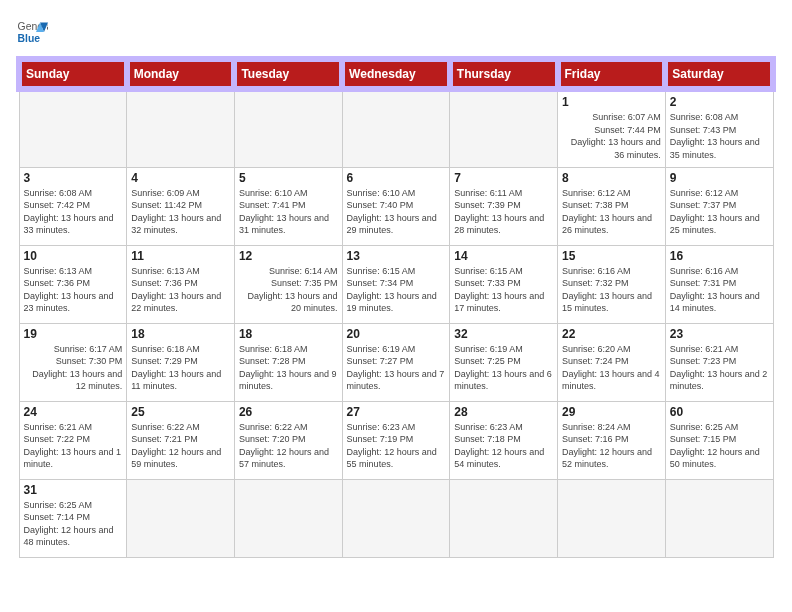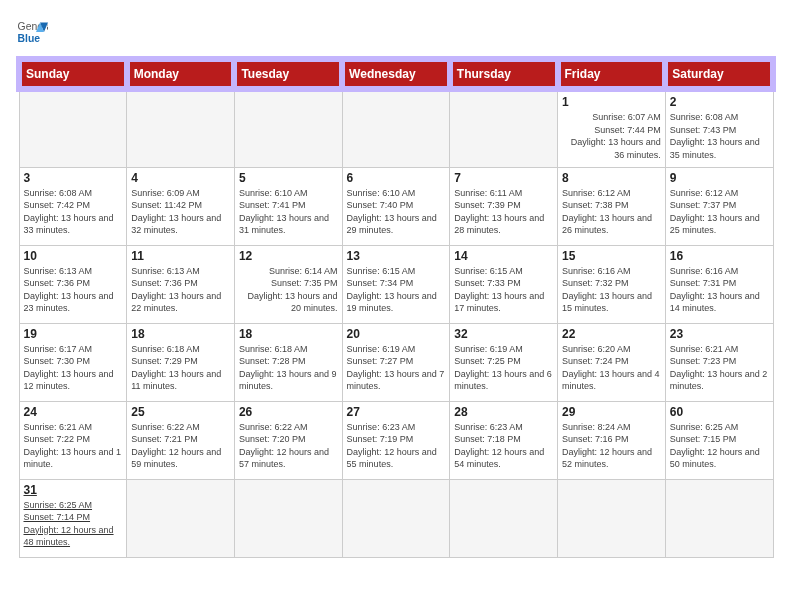--- a/index.html
+++ b/index.html
@@ -83,21 +83,20 @@
       display: block;
       margin-bottom: 2px;
     }
     .day-info {
       font-size: 9px;
       color: #444;
       line-height: 1.4;
     }
     .last-row td {
       height: 62px;
-      text-decoration: underline;
     }
   </style>
 </head>
 <body>
 
 <div class="page">
   <div class="header">
     <div class="logo">
       <svg class="logo-icon" viewBox="0 0 40 40">
         <text x="2" y="18" font-size="13" fill="#555" font-family="Arial">General</text>
@@ -233,21 +232,21 @@
           <td>
             <span class="day-number">16</span>
             <div class="day-info" style="white-space: pre-line;">Sunrise: 6:16 AM
 Sunset: 7:31 PM
 Daylight: 13 hours and 14 minutes.</div>
           </td>
         </tr>
         <tr>
           <td>
             <span class="day-number">19</span>
-            <div class="day-info" style="white-space: pre-line;">Sunrise: 6:17 AM
+            <div class="day-info" style="white-space: pre-line; text-align: right;">Sunrise: 6:17 AM
 Sunset: 7:30 PM
 Daylight: 13 hours and 12 minutes.</div>
           </td>
           <td>
             <span class="day-number">18</span>
             <div class="day-info" style="white-space: pre-line;">Sunrise: 6:18 AM
 Sunset: 7:29 PM
 Daylight: 13 hours and 11 minutes.</div>
           </td>
           <td>

